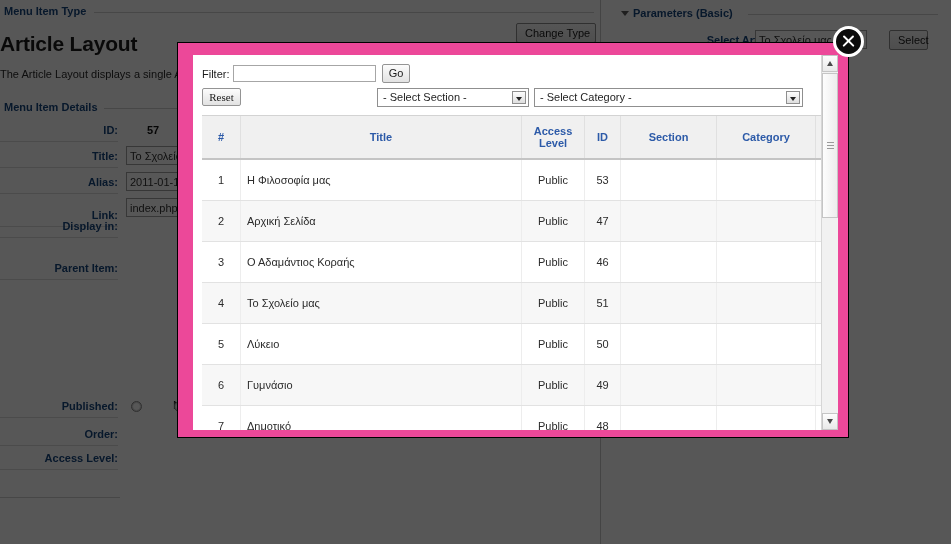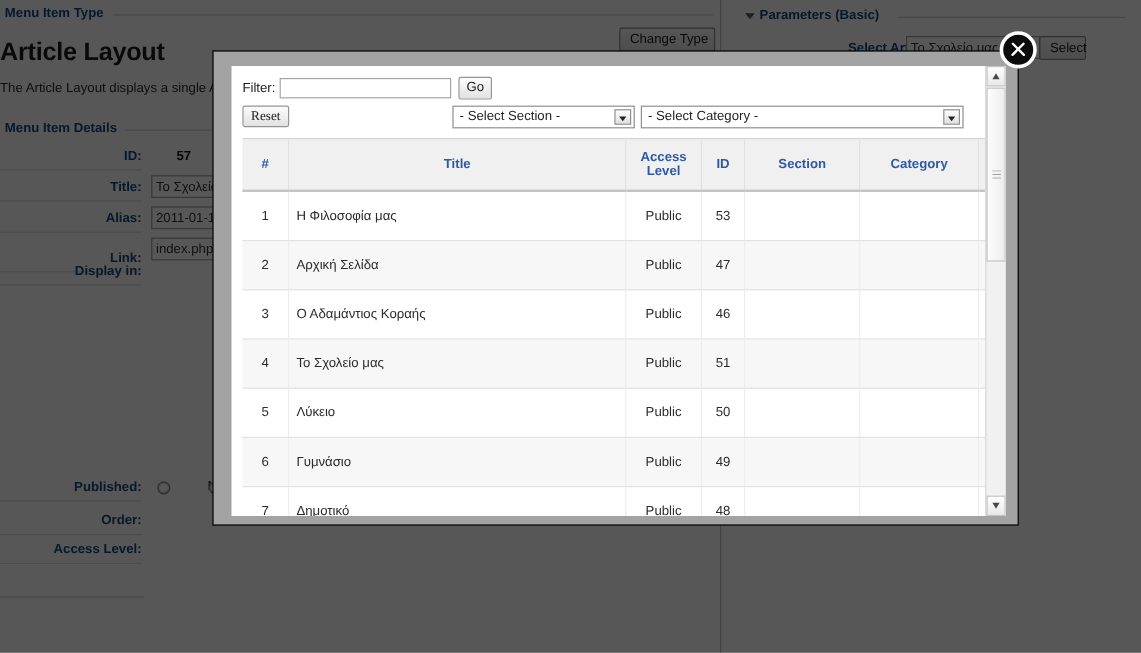--- a/index.html
+++ b/index.html
@@ -146,21 +146,21 @@
     inset: 0;
     background: rgba(0,0,0,0.66);
     z-index: 50;
   }
 
   
   #modal {
     position: absolute;
     left: 178px; top: 43px;
     width: 670px; height: 394px;
-    background: #a3a3a3;
+    background: #ec4899;
     z-index: 60;
     box-shadow: 0 0 0 1px #000;
   }
   #modal-body {
     position: absolute;
     left: 15px; top: 12px;
     width: 645px; height: 375px;
     background: #fff;
     overflow: hidden;
   }
@@ -378,20 +378,21 @@
       <div class="text-input" style="left:126px; top:146px; width:160px;">Το Σχολείο μας</div>
 
       <div class="form-label" style="left:0px; top:176px;">Alias:</div>
       <div class="text-input" style="left:126px; top:172px; width:160px;">2011-01-19-11-20-30</div>
 
       <div class="form-label" style="left:0px; top:209px;">Link:</div>
       <div class="text-input" style="left:126px; top:198px; width:200px;">index.php?option=com_content&amp;view=article&amp;id=51</div>
 
       <div class="form-label" style="left:0px; top:220px;">Display in:</div>
 
+      <div class="form-label" style="left:0px; top:262px;">Parent Item:</div>
 
       <div class="form-label" style="left:0px; top:400px;">Published:</div>
       <span class="radio-dot" style="left:131px; top:401px;"></span>
       <span class="radio-label" style="left:147px; top:399px;margin-left:26px;">No</span>
       <span class="radio-dot" style="left:174px; top:401px;"></span>
 
       <div class="form-label" style="left:0px; top:428px;">Order:</div>
 
       <div class="form-label" style="left:0px; top:452px;">Access Level:</div>
 
@@ -403,21 +404,21 @@
       <span class="collapse-arrow" style="left:19px; top:11px;"></span>
       <div class="fieldset-legend" style="left:31px; top:7px;">Parameters (Basic)</div>
       <div class="legend-rule" style="left:146px; top:14px; width:190px;"></div>
 
       <div style="position:absolute; left:26px; top:34px; width:148px; text-align:right;
                   font-size:11px; font-weight:bold; color:#17467e;
                   border-bottom:1px solid #dcdcdc; padding-bottom:5px; box-sizing:border-box;">Select Article</div>
 
       <div class="text-input" style="left:153px; top:30px; width:112px;">Το Σχολείο μας</div>
 
-      <button class="btn-classic" style="left:264px; top:30px; width:39px;">Select</button>
+      <button class="btn-classic" style="left:287px; top:30px; width:39px;">Select</button>
     </div>
 
   </div>
 </div>
 
 <div id="dim-overlay"></div>
 
 <div id="modal">
   <div id="modal-body">
 

